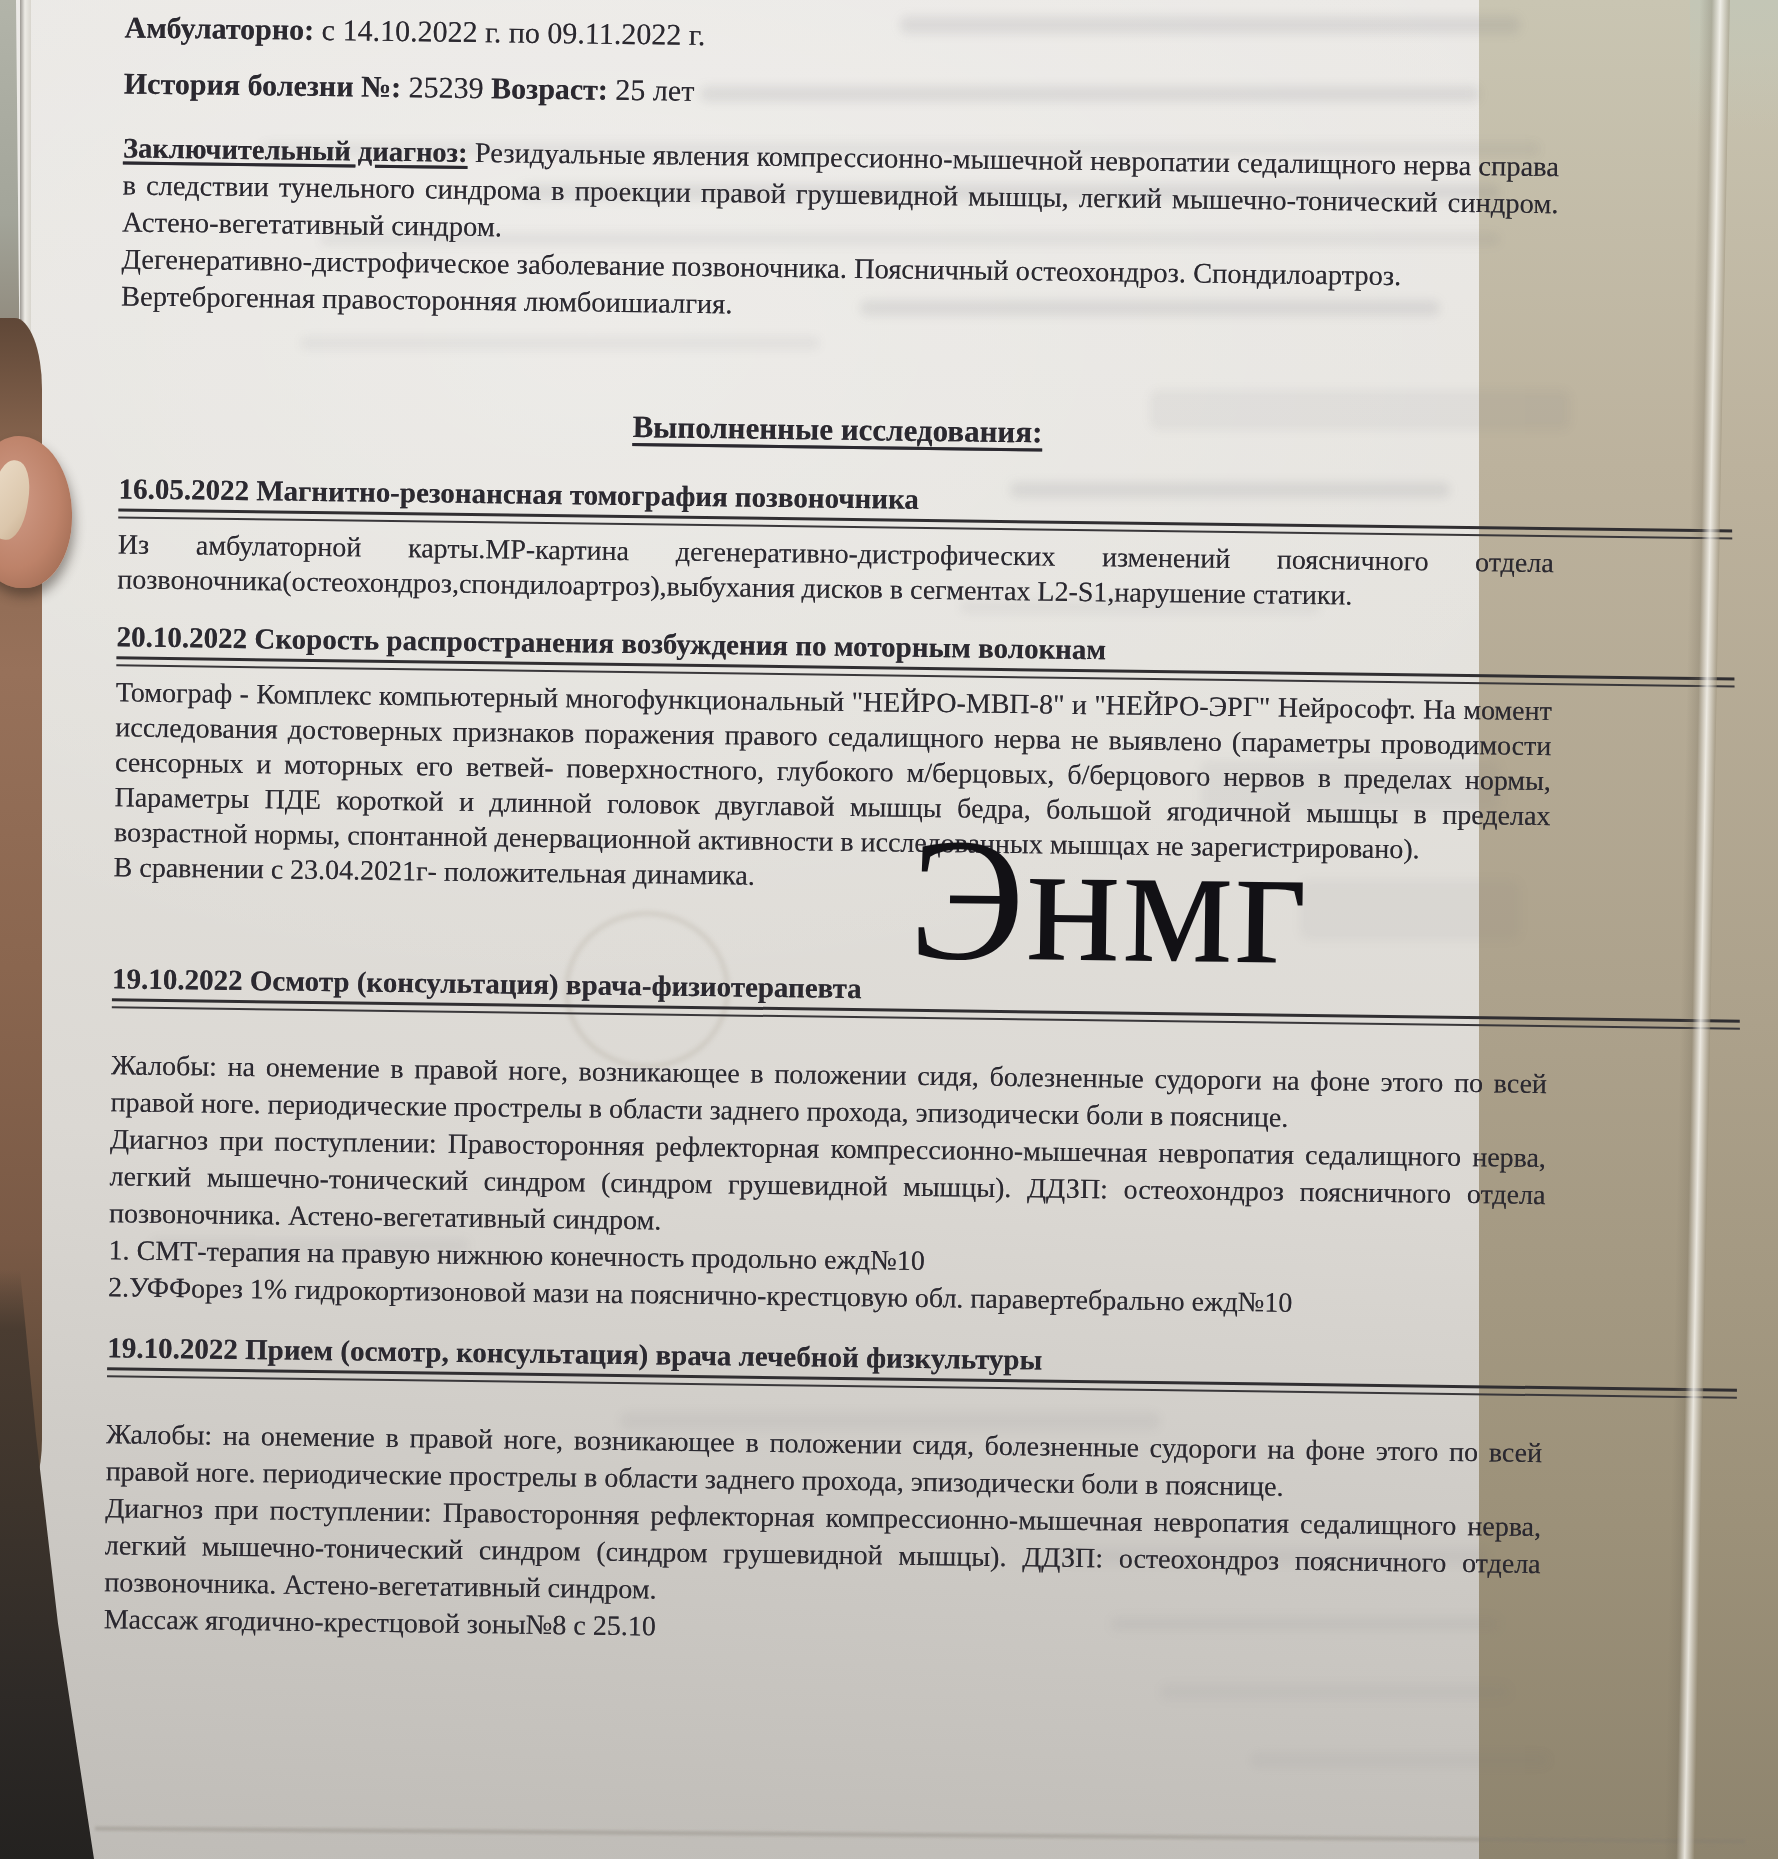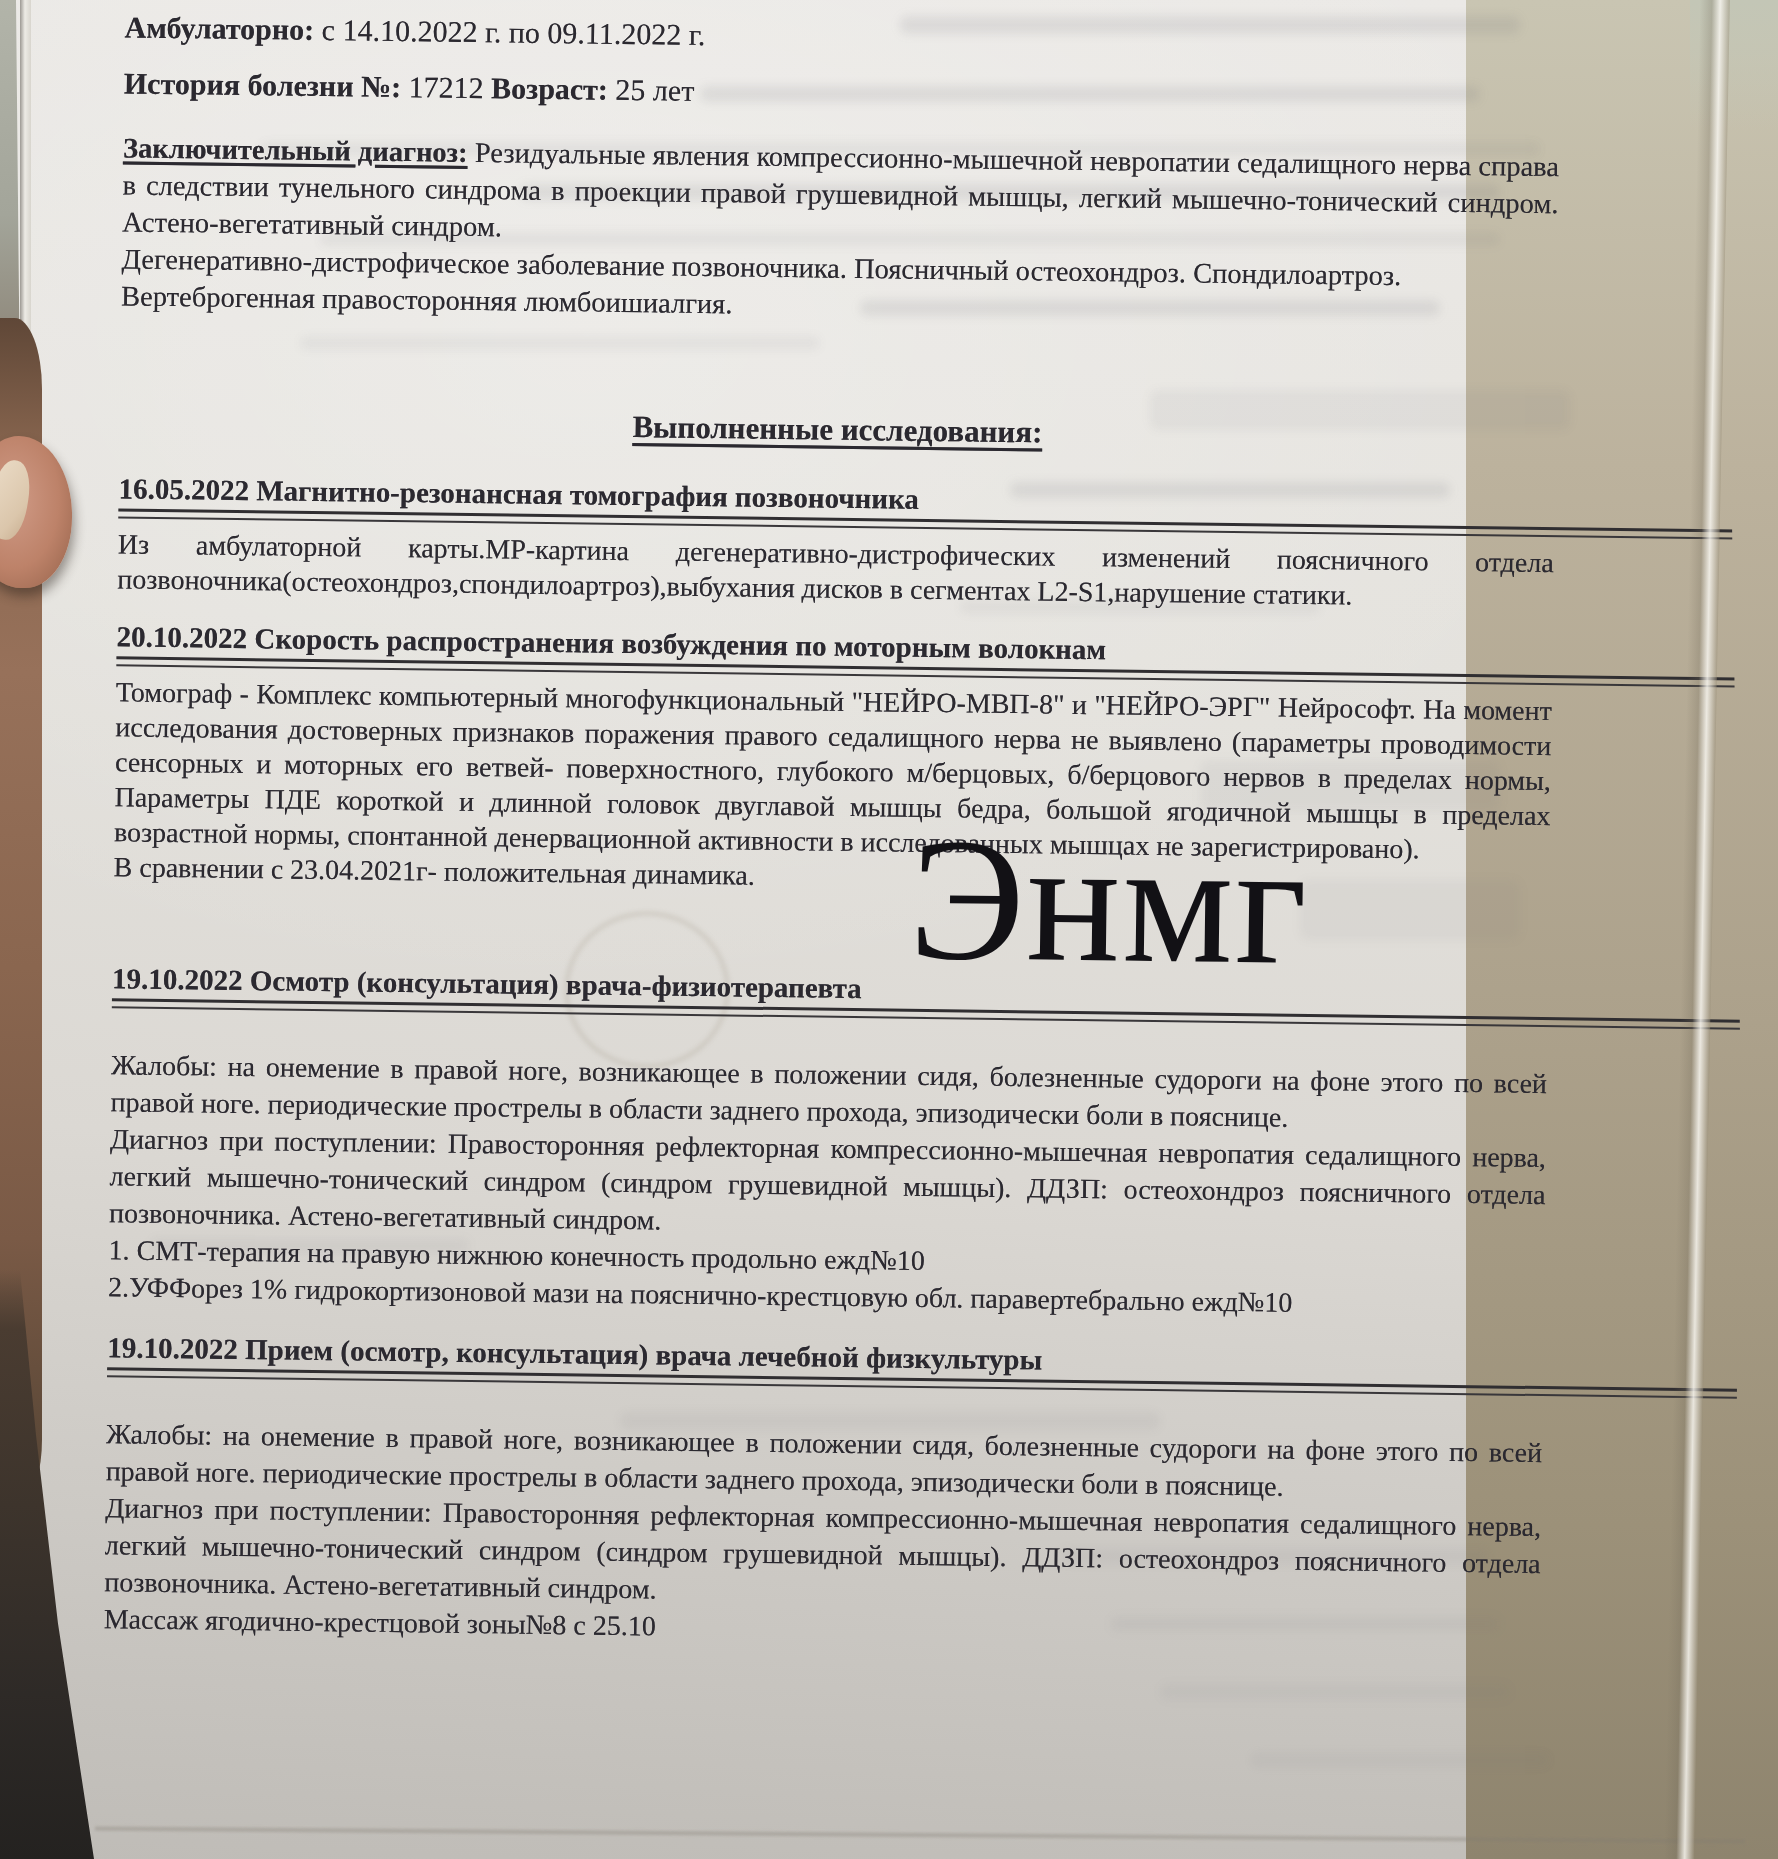--- a/index.html
+++ b/index.html
@@ -10,21 +10,21 @@
   .bg-topright{position:absolute;left:1690px;top:0;width:88px;height:130px;
     background:linear-gradient(180deg,#c3c6b6 0%,rgba(195,198,182,0) 100%);}
   .bg-topleft{position:absolute;left:0;top:0;width:44px;height:390px;
     background:linear-gradient(180deg,#b2b4a9 0%,#a3a59a 55%,#877d6f 100%);}
 
   
   .paper{position:absolute;left:0;top:0;width:1466px;height:1859px;
     clip-path:polygon(16px 0,1714px 0,1729px 330px,1741px 1100px,1753px 1859px,58px 1859px,38px 1580px,26px 900px,19px 300px);
     background:
       radial-gradient(120% 60% at 40% 18%, rgba(255,255,255,0.25), rgba(255,255,255,0) 60%),
-      linear-gradient(183deg,#ebe9e6 0%,#e4e2dd 35%,#dbd8d3 62%,#ccc9c4 82%,#bfbcb7 100%);}
+      linear-gradient(183deg,#ebe9e6 0%,#e4e2dd 35%,#dbd8d3 62%,#ccc9c4 82%,#bfbcb7 100%); padding-left: 13px;}
   .sheet-edge-left{position:absolute;left:20px;top:0;width:11px;height:440px;
     background:linear-gradient(90deg,#94908a 0%,#edebe5 45%,#d6d3cb 100%);opacity:.9;}
   .sheet-edge-right{position:absolute;left:1700px;top:-6px;width:30px;height:1880px;
     transform:rotate(1.1deg);transform-origin:top left;
     background:linear-gradient(90deg,rgba(0,0,0,0) 0%,rgba(115,107,90,0.28) 40%,rgba(246,244,238,0.85) 68%,rgba(150,140,118,0.45) 100%);}
   .bottom-crease{position:absolute;left:95px;top:1833px;width:1650px;height:4px;
     background:rgba(128,123,112,0.35);filter:blur(1.5px);transform:rotate(0.45deg);}
 
   
   .bleed{position:absolute;background:rgba(108,106,118,0.13);filter:blur(5px);border-radius:8px;}
@@ -99,21 +99,21 @@
     <div class="bleed" style="left:1110px;top:1616px;width:390px;height:16px;opacity:.55;"></div>
     <div class="bleed" style="left:1160px;top:1684px;width:350px;height:16px;opacity:.5;"></div>
     <div class="bleed" style="left:1250px;top:1752px;width:300px;height:16px;opacity:.45;"></div>
 
     <div class="stamp-circle"></div>
 
     <div class="doc">
 
       <p class="hline"><span class="lbl">Амбулаторно:</span> <span>с 14.10.2022 г. по 09.11.2022 г.</span></p>
 
-      <p class="hline hline2"><span class="lbl">История болезни №:</span> <span>17212</span> <span class="lbl">Возраст:</span> <span>25 лет</span></p>
+      <p class="hline hline2"><span class="lbl">История болезни №:</span> <span>25239</span> <span class="lbl">Возраст:</span> <span>25 лет</span></p>
 
       <p class="diag"><span class="lbl">Заключительный диагноз:</span> <span>Резидуальные явления компрессионно-мышечной невропатии седалищного нерва справа в следствии тунельного синдрома в проекции правой грушевидной мышцы, легкий мышечно-тонический синдром. Астено-вегетативный синдром.</span></p>
       <p class="diag" style="margin-top:0 !important;">Дегенеративно-дистрофическое заболевание позвоночника. Поясничный остеохондроз. Спондилоартроз.</p>
       <p class="diag" style="margin-top:0 !important;">Вертеброгенная правосторонняя люмбоишиалгия.</p>
 
       <p class="center-heading">Выполненные исследования:</p>
 
       <p class="section-title mt-s1">16.05.2022 Магнитно-резонансная томография позвоночника</p>
       <div class="rule"></div>
       <p class="para after-rule-tight">Из амбулаторной карты.МР-картина дегенеративно-дистрофических изменений поясничного отдела позвоночника(остеохондроз,спондилоартроз),выбухания дисков в сегментах L2-S1,нарушение статики.</p>

